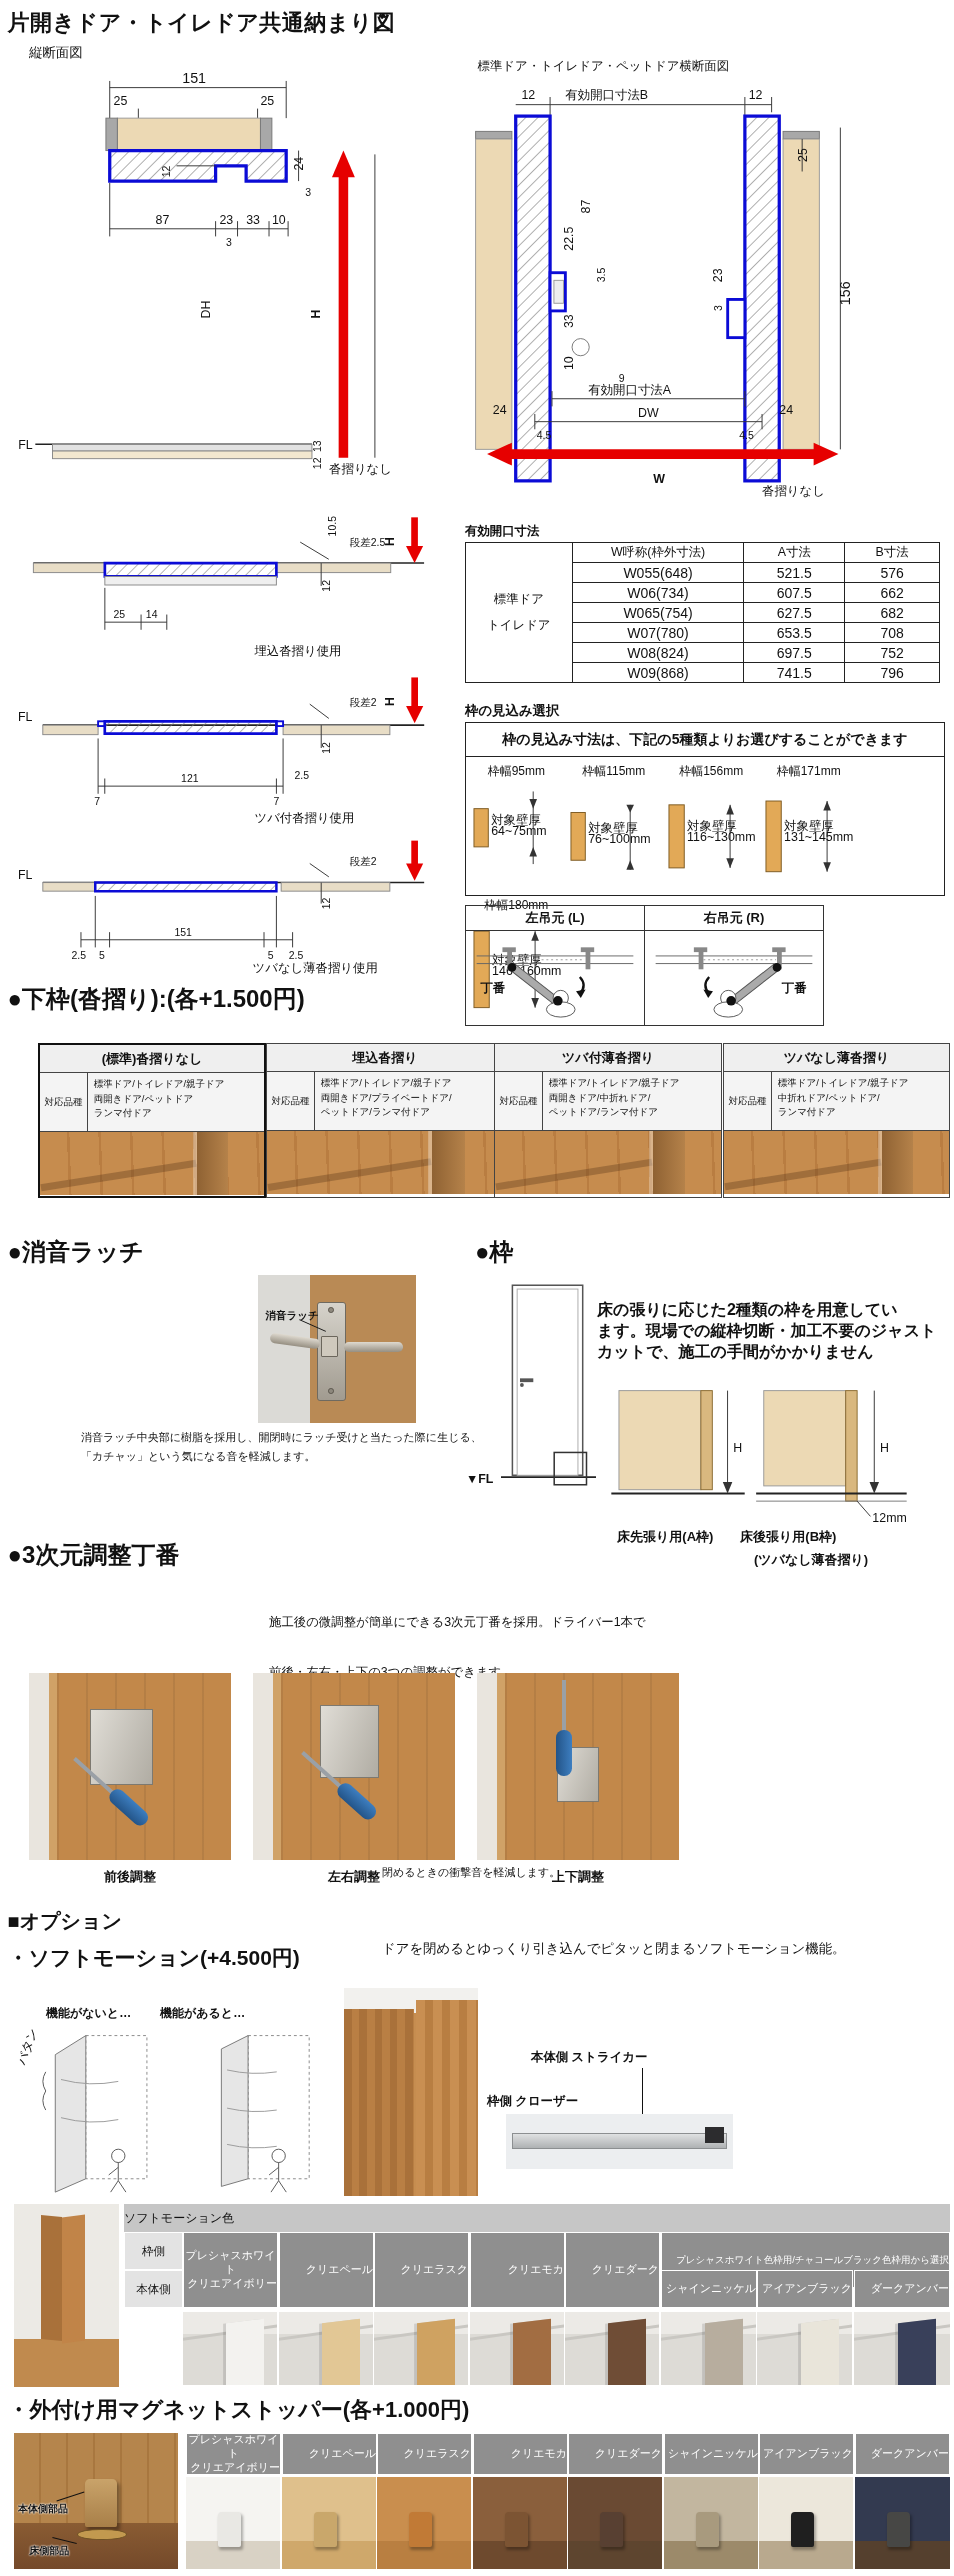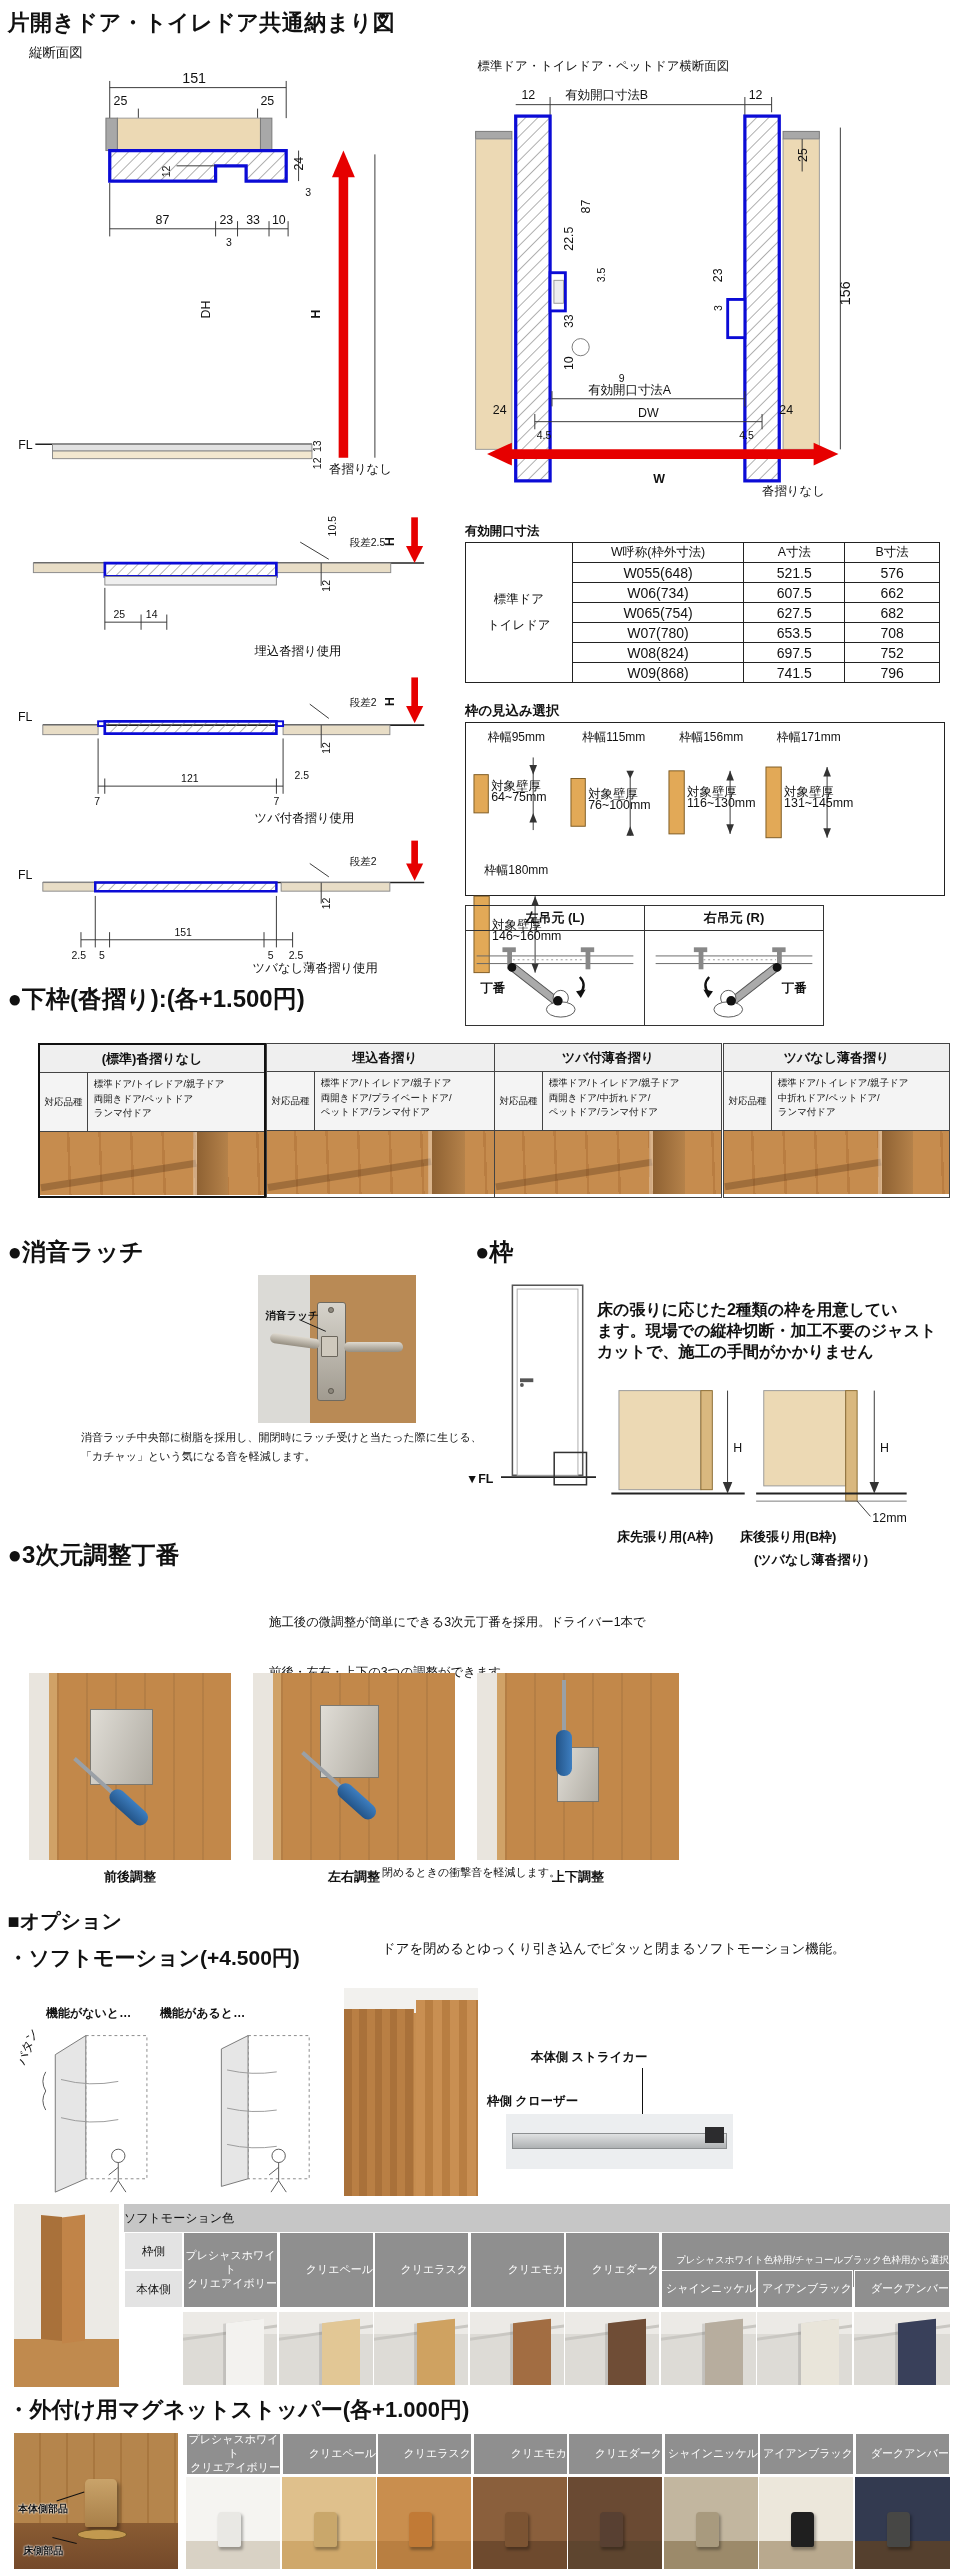--- a/index.html
+++ b/index.html
@@ -339,20 +339,21 @@
     <tr>
           <td class="num">W09(868)</td>
           <td class="num">741.5</td>
           <td class="num">796</td>
         </tr>
   </tbody>
     </table>
 
   <div class="abs" style="left:465px;top:702px;font-size:13.4px;font-weight:bold">枠の見込み選択</div>
   <div class="fd-box abs" style="left:465px;top:722px;width:480px;height:174px">
+    <div class="fd-note">枠の見込み寸法は、下記の5種類よりお選びすることができます</div>
     <div style="padding-left:3.8px">
       <div class="fd-opt">
         <div class="fd-title">枠幅95mm</div>
         <svg width="92" height="107" viewBox="0 0 96 112">
           <rect x="4" y="30" width="15" height="40" fill="#e2a957" stroke="#7c5a22"></rect>
           <line class="thin" x1="19" y1="30" x2="80" y2="30"></line>
             <line class="thin" x1="19" y1="70" x2="80" y2="70"></line>
           <line class="dim" x1="66" y1="12" x2="66" y2="88"></line>
             <polygon points="66,30 62,20 70,20" fill="#333"></polygon>
             <polygon points="66,70 62,80 70,80" fill="#333"></polygon>
@@ -715,21 +716,21 @@
     </div>
 
   <div class="abs" style="left:7.6px;top:2395px;font-size:22px;font-weight:bold">・外付け用マグネットストッパー(各+1.000円)</div>
   <div class="abs" style="left:14.3px;top:2433px;width:164px;height:136px;overflow:hidden;background:repeating-linear-gradient(90deg,#b5854c 0 25px,#a8773f 25px 27px)">
     <div style="position:absolute;left:0;right:0;bottom:0;height:34%;background:linear-gradient(#8a5c33,#74492a)"></div>
     <div style="position:absolute;left:71px;bottom:42px;width:32px;height:48px;border-radius:4.8px 4.8px 1.9px 1.9px;background:linear-gradient(#c9a36a,#a87f48);box-shadow:2.9px 3.8px 3.8px rgba(0,0,0,.35)"></div>
     <div style="position:absolute;left:63px;bottom:29px;width:50px;height:11.5px;border-radius:50%;background:#c2994f;border:1px solid #6f5224"></div>
     <div class="leader" style="left:42px;top:63px;width:29px;height:1.4px;transform:rotate(-18deg)"></div>
     <div class="abs mag-label" style="left:3.8px;top:69px">本体側部品</div>
     <div class="leader" style="left:38px;top:107px;width:25px;height:1.4px;transform:rotate(14deg)"></div>
-    <div class="abs mag-label" style="left:9px;top:111px">床側部品</div>
+    <div class="abs mag-label" style="left:15px;top:111px">床側部品</div>
   </div>
   <div class="abs ct-head" style="left:186px;top:2433px;width:95px;height:42px">
     <div>プレシャスホワイト</div>
       <div>クリエアイボリー</div>
   </div>
   <div class="abs ct-head" style="left:282px;top:2433px;width:95px;height:42px">クリエペール</div>
   <div class="abs ct-head" style="left:377px;top:2433px;width:95px;height:42px">クリエラスク</div>
   <div class="abs ct-head" style="left:473px;top:2433px;width:95px;height:42px">クリエモカ</div>
   <div class="abs ct-head" style="left:568px;top:2433px;width:95px;height:42px">クリエダーク</div>
   <div class="abs ct-head" style="left:664px;top:2433px;width:95px;height:42px">シャインニッケル</div>

